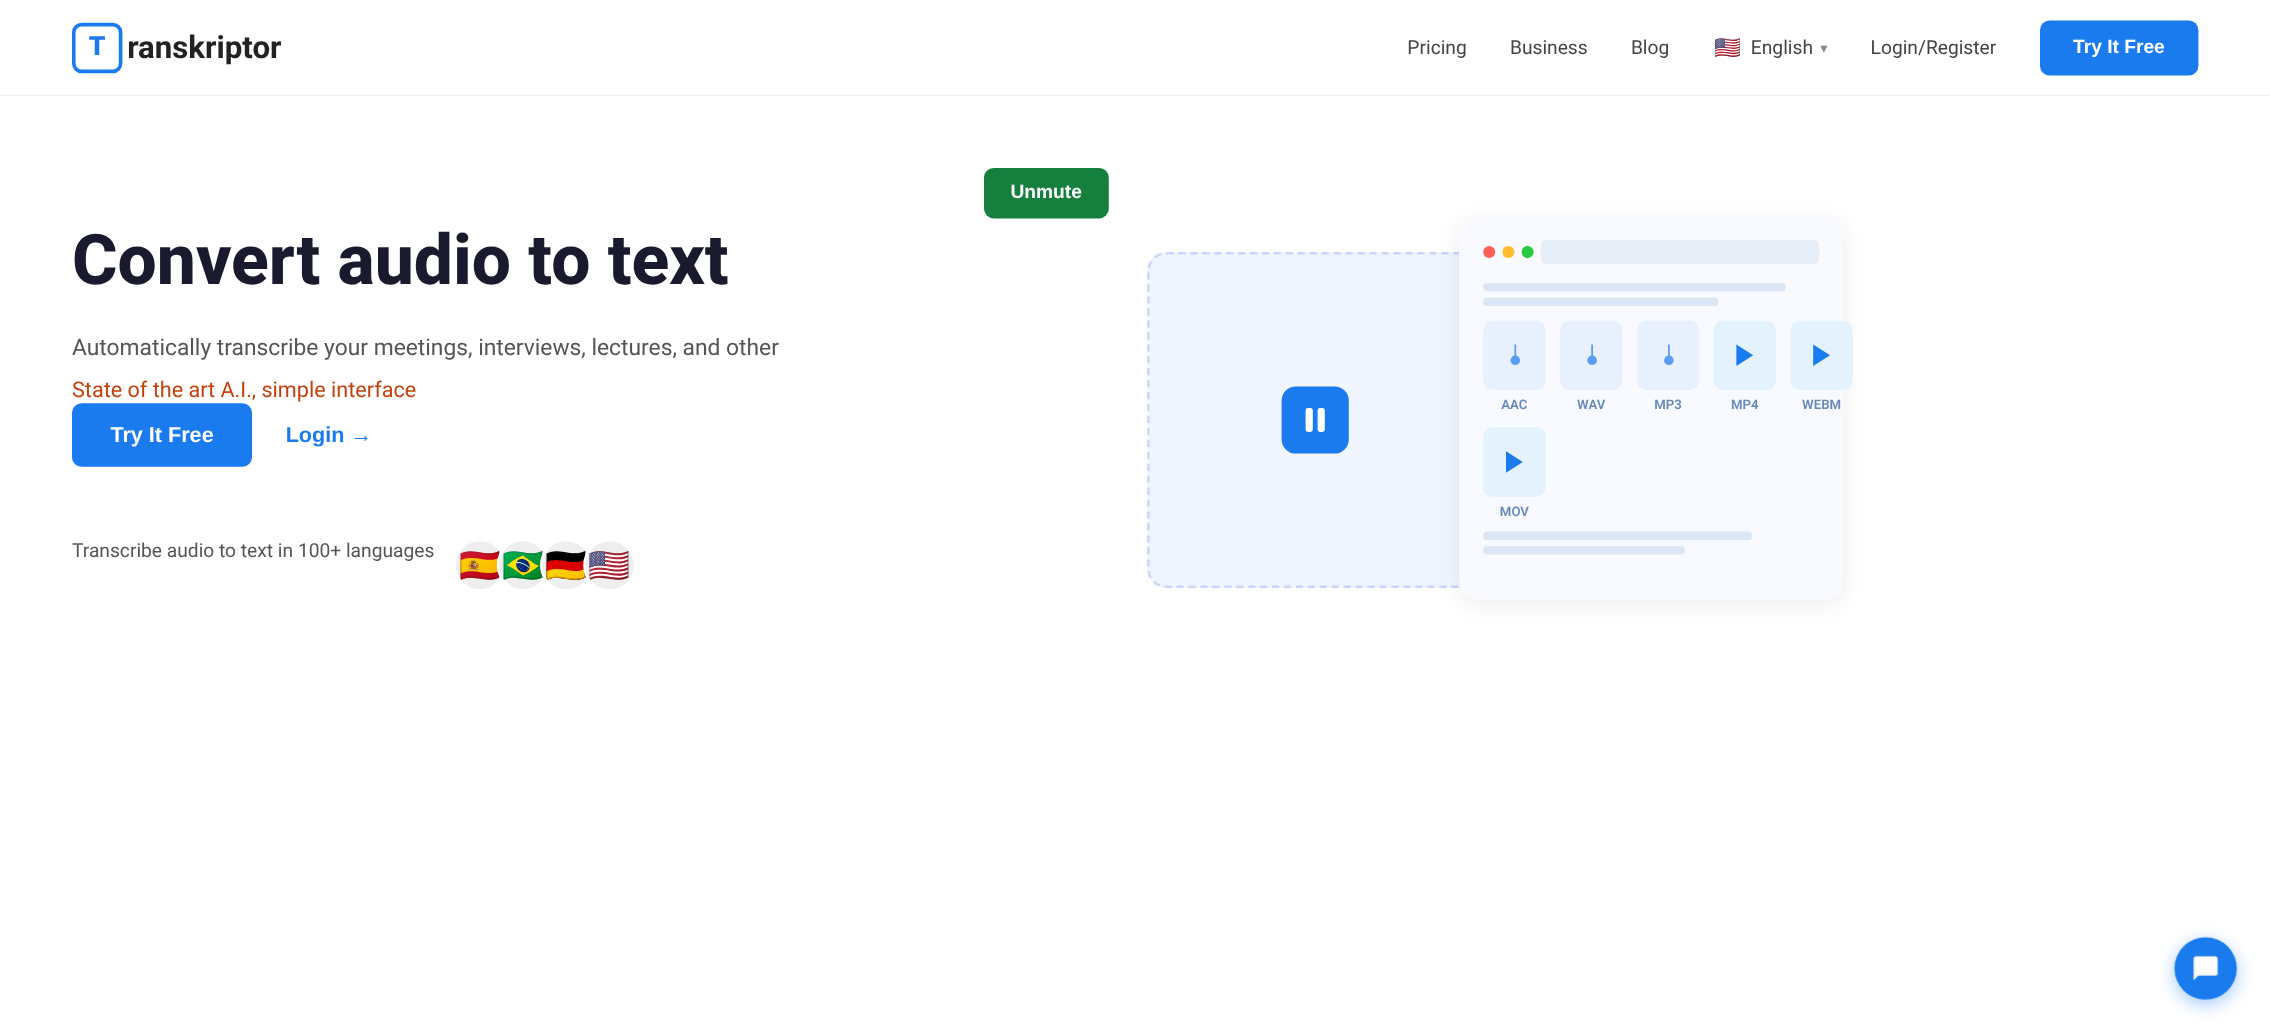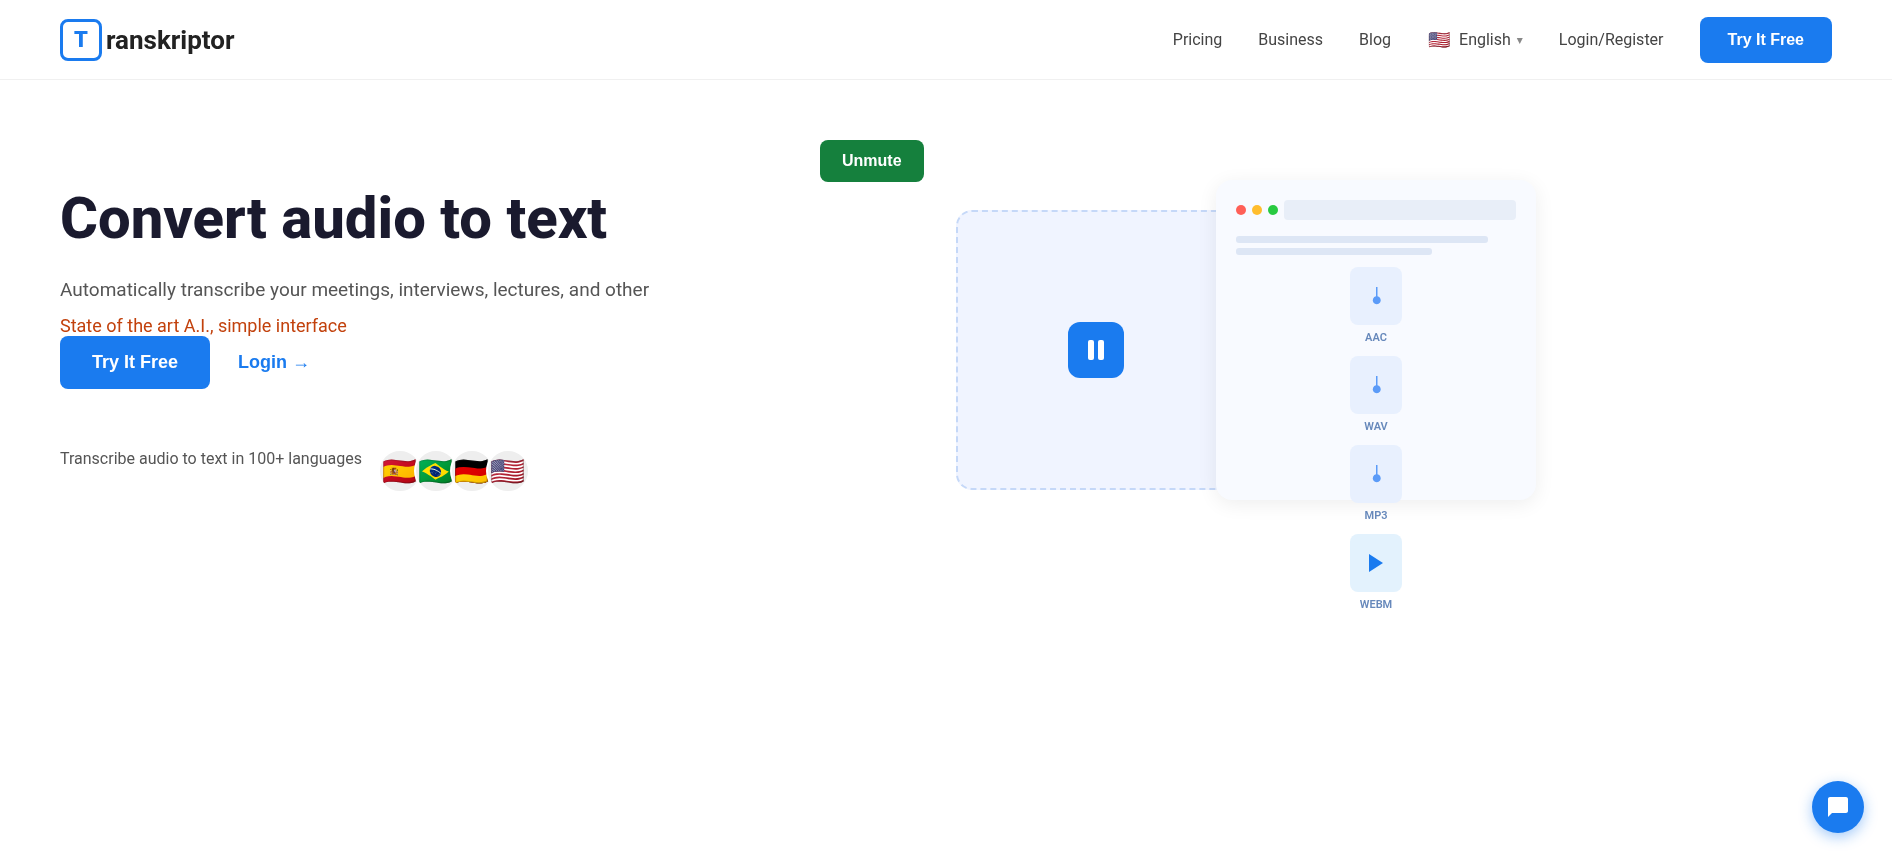--- a/index.html
+++ b/index.html
@@ -264,21 +264,21 @@
       gap: 5px;
       margin-bottom: 12px;
     }
     .text-line {
       height: 7px;
       background: #dde6f5;
       border-radius: 3px;
     }
     .format-grid {
       display: grid;
-      grid-template-columns: repeat(1, 1fr);
+      grid-template-columns: repeat(5, 1fr);
       gap: 12px;
     }
     .format-item {
       display: flex;
       flex-direction: column;
       align-items: center;
       gap: 6px;
     }
     .format-icon {
       width: 52px;
@@ -428,20 +428,26 @@
 
           <div class="format-item">
             <div class="format-icon audio">
               <svg width="24" height="24" viewBox="0 0 24 24" fill="#5b9bf8">
                 <path d="M12 3v9.28a4 4 0 1 0 1.5 0V3z"></path>
               </svg>
             </div>
             <span class="format-label">MP3</span>
           </div>
 
+          <div class="format-item">
+            <div class="format-icon video">
+              <div class="play-triangle"></div>
+            </div>
+            <span class="format-label">MP4</span>
+          </div>
 
           <div class="format-item">
             <div class="format-icon video">
               <div class="play-triangle"></div>
             </div>
             <span class="format-label">WEBM</span>
           </div>
 
           <div class="format-item">
             <div class="format-icon video">

